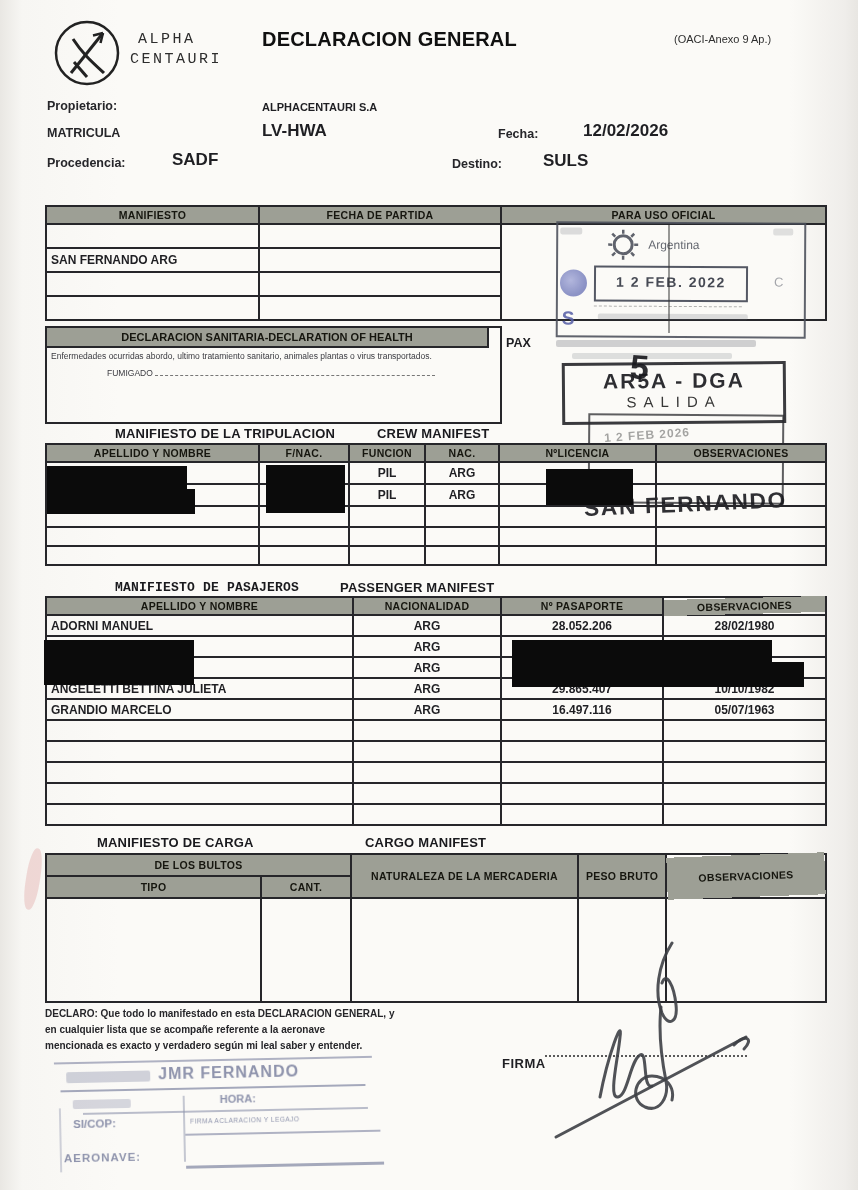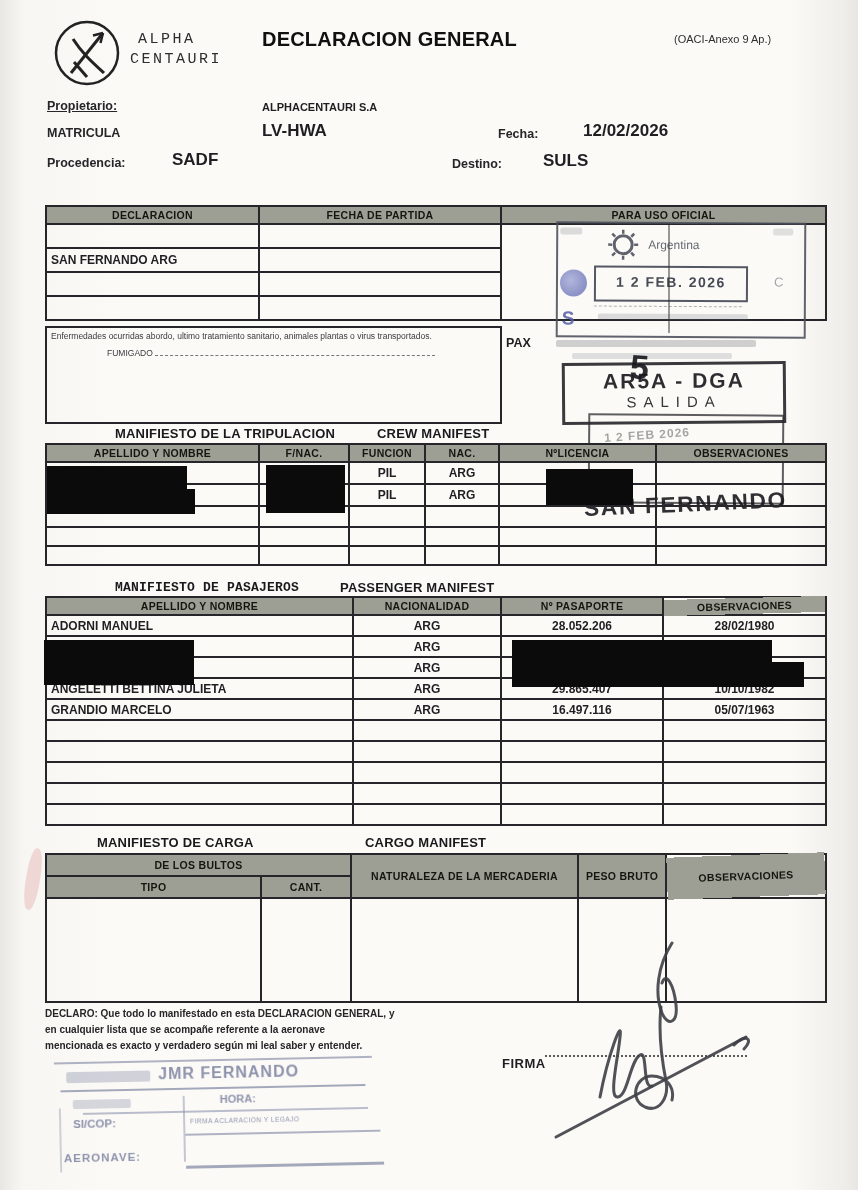--- a/index.html
+++ b/index.html
@@ -47,40 +47,40 @@
     <path d="M21,21 C30,35 40,44 52,55" stroke="#222" stroke-width="3" fill="none"></path>
     <path d="M22,44 L35,59" stroke="#222" stroke-width="3" fill="none"></path>
   </svg>
   <div class="abs brand" style="left:130px;top:30px;">
     <div style="padding-left:8px;">ALPHA</div>
     <div>CENTAURI</div>
   </div>
   <div class="abs doc-title" style="left:262px;top:28px;">DECLARACION GENERAL</div>
   <div class="abs doc-ref" style="left:674px;top:33px;">(OACI-Anexo 9 Ap.)</div>
 
-  <div class="abs lbl" style="left:47px;top:99px;text-decoration:underline;">Propietario:</div>
+  <div class="abs lbl" style="left:47px;top:99px;">Propietario:</div>
   <div class="abs val-sm" style="left:262px;top:101px;">ALPHACENTAURI S.A</div>
   <div class="abs lbl" style="left:47px;top:126px;">MATRICULA</div>
   <div class="abs val-lg" style="left:262px;top:121px;">LV-HWA</div>
   <div class="abs lbl" style="left:498px;top:127px;">Fecha:</div>
   <div class="abs val-lg" style="left:583px;top:121px;">12/02/2026</div>
   <div class="abs lbl" style="left:47px;top:156px;">Procedencia:</div>
   <div class="abs val-lg" style="left:172px;top:150px;">SADF</div>
   <div class="abs lbl" style="left:452px;top:157px;">Destino:</div>
   <div class="abs val-lg" style="left:543px;top:151px;">SULS</div>
 
   <table class="abs" style="left:45px;top:205px;width:780px;">
     <colgroup>
         <col style="width:213px">
         <col style="width:242px">
         <col style="width:325px">
       </colgroup>
     <tbody>
         <tr>
-      <th class="c">DECLARACION</th>
+      <th class="c">MANIFIESTO</th>
       <th class="c">FECHA DE PARTIDA</th>
       <th class="c">PARA USO OFICIAL</th>
     </tr>
     <tr style="height:24px;">
           <td></td>
           <td></td>
       <td rowspan="4"></td>
         </tr>
     <tr style="height:24px;">
           <td class="b" style="font-size:12px;">SAN FERNANDO ARG</td>
@@ -103,32 +103,33 @@
     <svg class="abs" style="left:48px;top:4px;" width="34" height="34" viewBox="0 0 34 34">
       <circle cx="17" cy="17" r="9" fill="none" stroke="#4b4f5a" stroke-width="3"></circle>
       <g stroke="#4b4f5a" stroke-width="2.5">
         <path d="M17,2 L17,6 M17,28 L17,32 M2,17 L6,17 M28,17 L32,17 M6,6 L9,9 M25,25 L28,28 M28,6 L25,9 M9,25 L6,28"></path>
       </g>
     </svg>
     <div class="abs" style="left:90px;top:14px;font-size:12px;color:#50545e;">Argentina</div>
     <div class="abs" style="left:2px;top:46px;width:27px;height:27px;border-radius:50%;
          background:radial-gradient(circle at 40% 40%, #9aa0d4 0%, #6b74b8 60%, #555ea8 100%);opacity:.85;"></div>
     <div class="abs" style="left:36px;top:42px;width:150px;height:32px;border:2px solid #3e4250;">
-      <div class="c" style="font-size:14px;font-weight:bold;letter-spacing:1.5px;color:#2e323e;margin-top:6px;">1 2 FEB. 2026</div>
+      <div class="c" style="font-size:14px;font-weight:bold;letter-spacing:1.5px;color:#2e323e;margin-top:6px;">1 2 FEB. 2022</div>
     </div>
     <div class="abs" style="left:216px;top:50px;font-size:13px;color:#565a66;opacity:.6;">C</div>
     <div class="abs" style="left:36px;top:82px;width:148px;border-top:1px dashed #555;opacity:.5;"></div>
     <div class="abs" style="left:4px;top:84px;font-size:19px;font-weight:bold;color:#5a62a8;">S</div>
     <div class="abs smudge" style="left:40px;top:90px;width:150px;height:6px;opacity:.25;"></div>
   </div>
   <div class="abs" style="left:668px;top:225px;width:2px;height:108px;background:#333;opacity:.5;"></div>
   <div class="abs smudge" style="left:556px;top:340px;width:200px;height:7px;opacity:.3;"></div>
   <div class="abs smudge" style="left:572px;top:353px;width:160px;height:6px;opacity:.2;"></div>
 
   <div class="abs health-box" style="left:45px;top:326px;width:453px;height:94px;">
+    <div class="health-bar" style="width:440px;">DECLARACION SANITARIA-DECLARATION OF HEALTH</div>
     <div class="health-body">Enfermedades ocurridas abordo, ultimo tratamiento sanitario, animales plantas o virus transportados.</div>
     <div class="health-body" style="padding-left:60px;">
       <span>FUMIGADO</span>
       <span class="dash" style="width:280px;"></span>
     </div>
   </div>
   <div class="abs b" style="left:506px;top:336px;font-size:12.5px;">PAX</div>
 
   <div class="abs salida-box" style="left:562px;top:362px;width:218px;height:56px;transform:rotate(-.5deg);">
     <div class="c" style="font-size:21px;font-weight:bold;letter-spacing:2px;color:#17171c;margin-top:4px;">AR5A - DGA</div>

